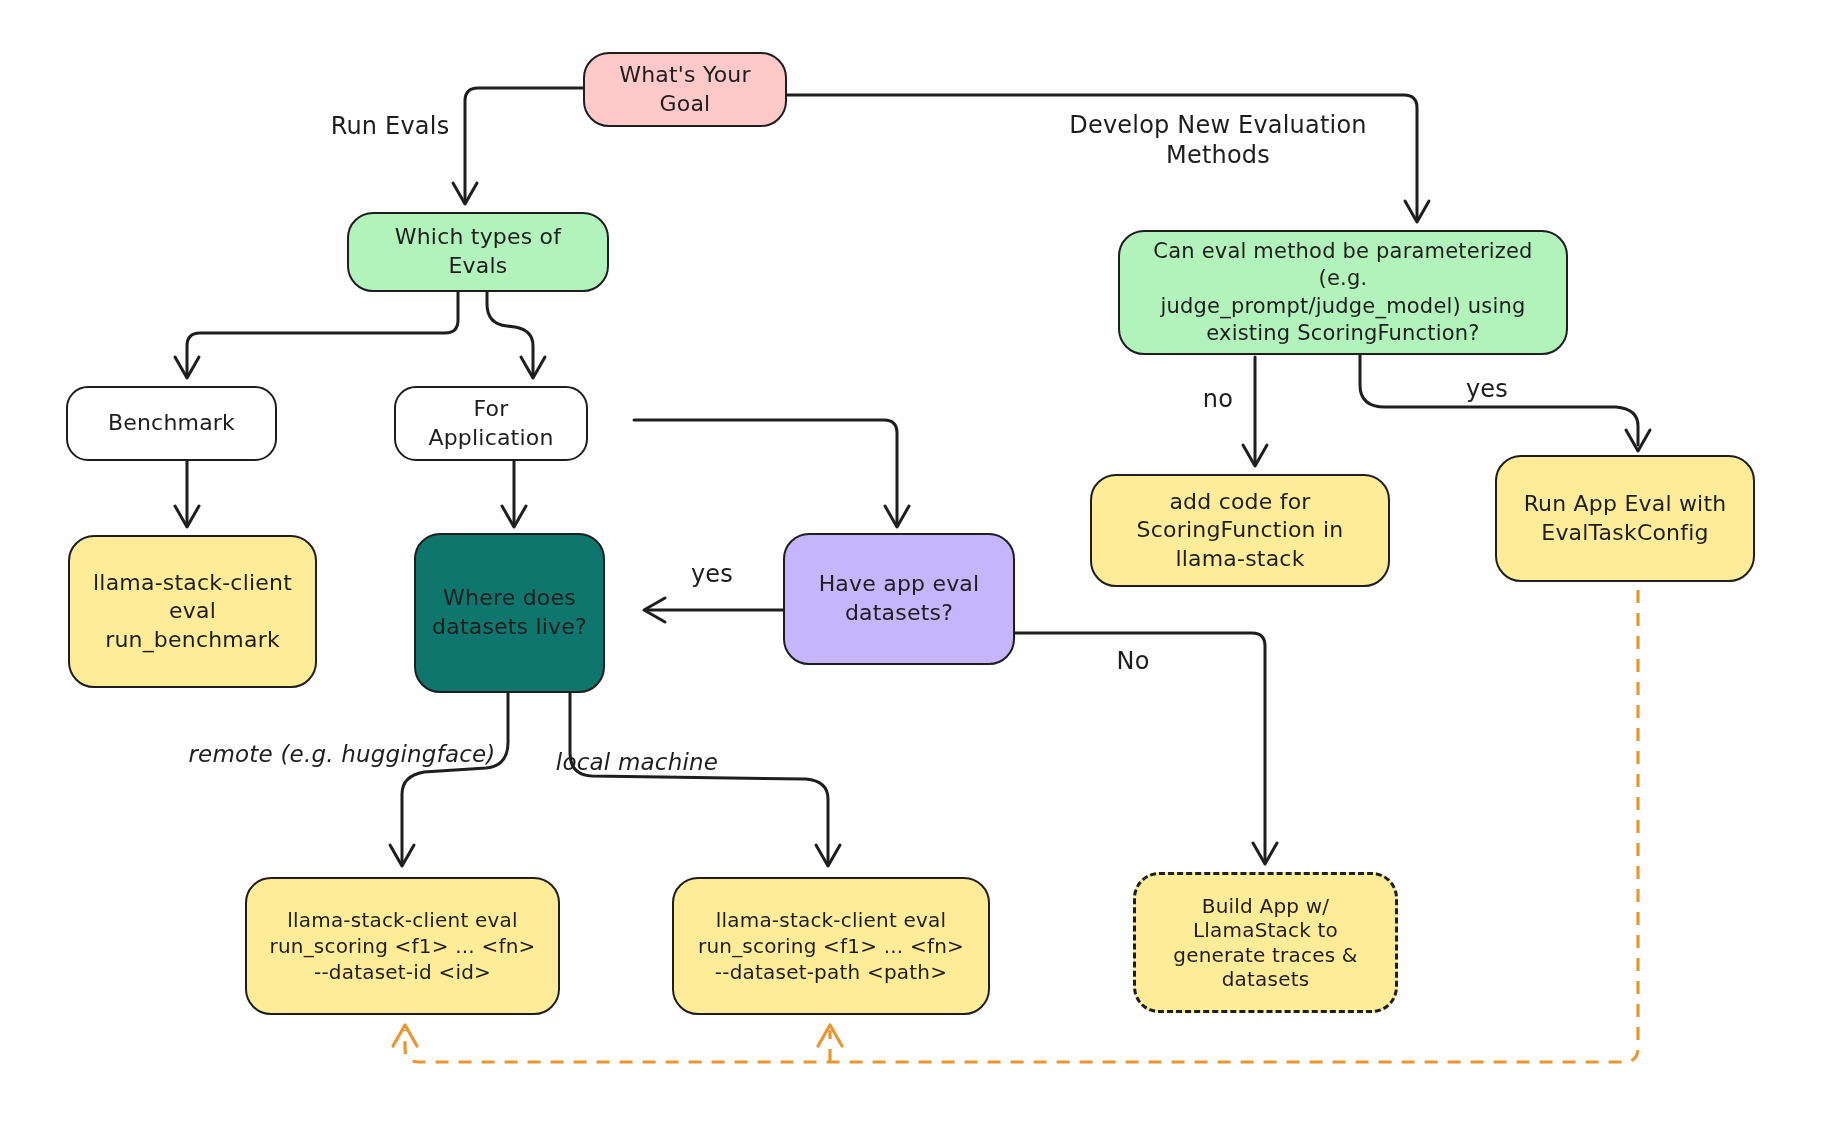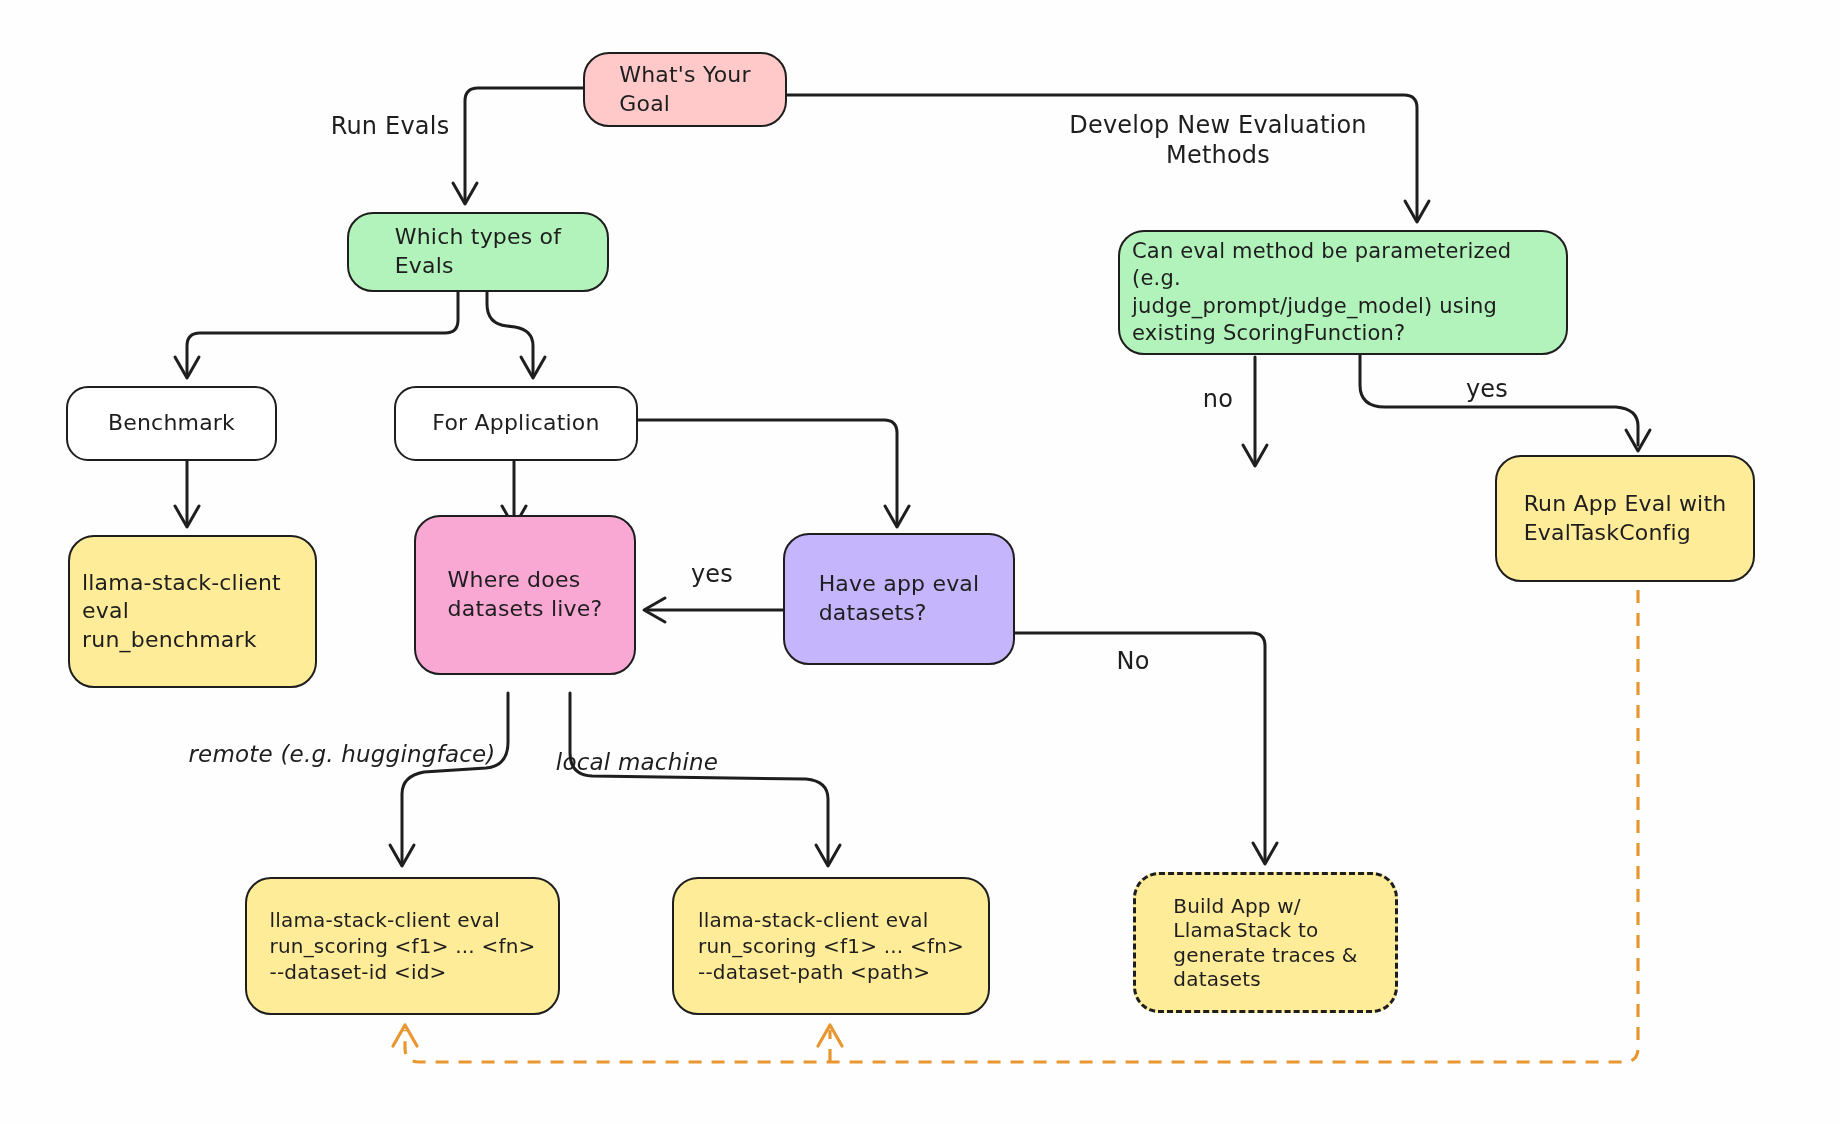--- a/index.html
+++ b/index.html
@@ -7,21 +7,21 @@
     position:relative;width:1840px;height:1124px;background:#fefefe;
     font-family:"DejaVu Sans","Liberation Sans",sans-serif;color:#1e1e1e;overflow:hidden;
   }
   svg.wires{position:absolute;left:0;top:0;width:1840px;height:1124px;pointer-events:none;}
   .edge{fill:none;stroke:var(--ink,#1e1e1e);stroke-width:3;stroke-linecap:round;stroke-linejoin:round;}
   .edge-orange{fill:none;stroke:var(--orange,#e8962f);stroke-width:3.2;stroke-linecap:butt;stroke-dasharray:13 10;}
   .head{fill:none;stroke:var(--ink,#1e1e1e);stroke-width:3;stroke-linecap:round;stroke-linejoin:round;}
   .head-orange{fill:none;stroke:var(--orange,#e8962f);stroke-width:3.2;stroke-linecap:round;stroke-linejoin:round;}
   .node{
     position:absolute;box-sizing:border-box;border:2.5px solid #1e1e1e;border-radius:26px;
-    display:flex;align-items:center;justify-content:center;text-align:left;
+    display:flex;align-items:center;justify-content:center;text-align:center;
     font-size:22px;line-height:1.3;padding:6px 12px;white-space:pre-line;letter-spacing:.2px;
   }
   .node.small{font-size:20px;}
   .node.tiny{font-size:21px;}
   .node.dashed{border-style:dashed;border-width:3px;}
   .lbl{
     position:absolute;transform:translate(-50%,-50%);text-align:center;
     font-size:24px;line-height:1.25;white-space:pre-line;letter-spacing:.2px;
   }
   .lbl.s{font-size:23px;font-style:italic;}
@@ -67,26 +67,26 @@
   </svg>
 
   <div class="node" style="left: 583px; top: 52px; width: 204px; height: 75px; background-color: rgb(255, 201, 201);">What's Your
 Goal</div>
 
   <div class="node" style="left: 347px; top: 212px; width: 262px; height: 80px; background-color: rgb(178, 242, 187);">Which types of
 Evals</div>
 
   <div class="node" style="left: 66px; top: 386px; width: 211px; height: 75px; border-radius: 22px; background-color: rgb(255, 255, 255);">Benchmark</div>
 
-  <div class="node" style="left: 394px; top: 386px; width: 244px; height: 75px; border-radius: 22px; background-color: rgb(255, 255, 255);">For Application</div>
+  <div class="node" style="left: 394px; top: 386px; width: 194px; height: 75px; border-radius: 22px; background-color: rgb(255, 255, 255);">For Application</div>
 
   <div class="node" style="left: 68px; top: 535px; width: 249px; height: 153px; background-color: rgb(255, 236, 153);">llama-stack-client
 eval run_benchmark</div>
 
-  <div class="node" style="left: 414px; top: 515px; width: 222px; height: 160px; background-color: #f9a8d4;">Where does
+  <div class="node" style="left: 414px; top: 533px; width: 191px; height: 160px; background-color: #0f766e;">Where does
 datasets live?</div>
 
   <div class="node" style="left: 783px; top: 533px; width: 232px; height: 132px; background-color: #c4b5fd;">Have app eval
 datasets?</div>
 
   <div class="node small" style="left: 245px; top: 877px; width: 315px; height: 138px; background-color: rgb(255, 236, 153);">llama-stack-client eval
 run_scoring &lt;f1&gt; ... &lt;fn&gt;
 --dataset-id &lt;id&gt;</div>
 
   <div class="node small" style="left: 672px; top: 877px; width: 318px; height: 138px; background-color: rgb(255, 236, 153);">llama-stack-client eval
@@ -95,20 +95,23 @@
 
   <div class="node small dashed" style="left: 1133px; top: 872px; width: 265px; height: 141px; line-height: 1.22; background-color: rgb(255, 236, 153);">Build App w/
 LlamaStack to
 generate traces &amp;
 datasets</div>
 
   <div class="node tiny" style="left: 1098px; top: 230px; width: 450px; height: 125px; background-color: rgb(178, 242, 187); margin-left: 20px;">Can eval method be parameterized (e.g.
 judge_prompt/judge_model) using
 existing ScoringFunction?</div>
 
+  <div class="node" style="left: 1090px; top: 474px; width: 300px; height: 113px; background-color: rgb(255, 236, 153);">add code for
+ScoringFunction in
+llama-stack</div>
 
   <div class="node" style="left: 1495px; top: 455px; width: 260px; height: 127px; background-color: rgb(255, 236, 153);">Run App Eval with
 EvalTaskConfig</div>
 
   <div class="lbl" style="left:390px;top:126px;">Run Evals</div>
 
   <div class="lbl" style="left:1218px;top:140px;">Develop New Evaluation
 Methods</div>
 
   <div class="lbl" style="left:712px;top:574px;">yes</div>

